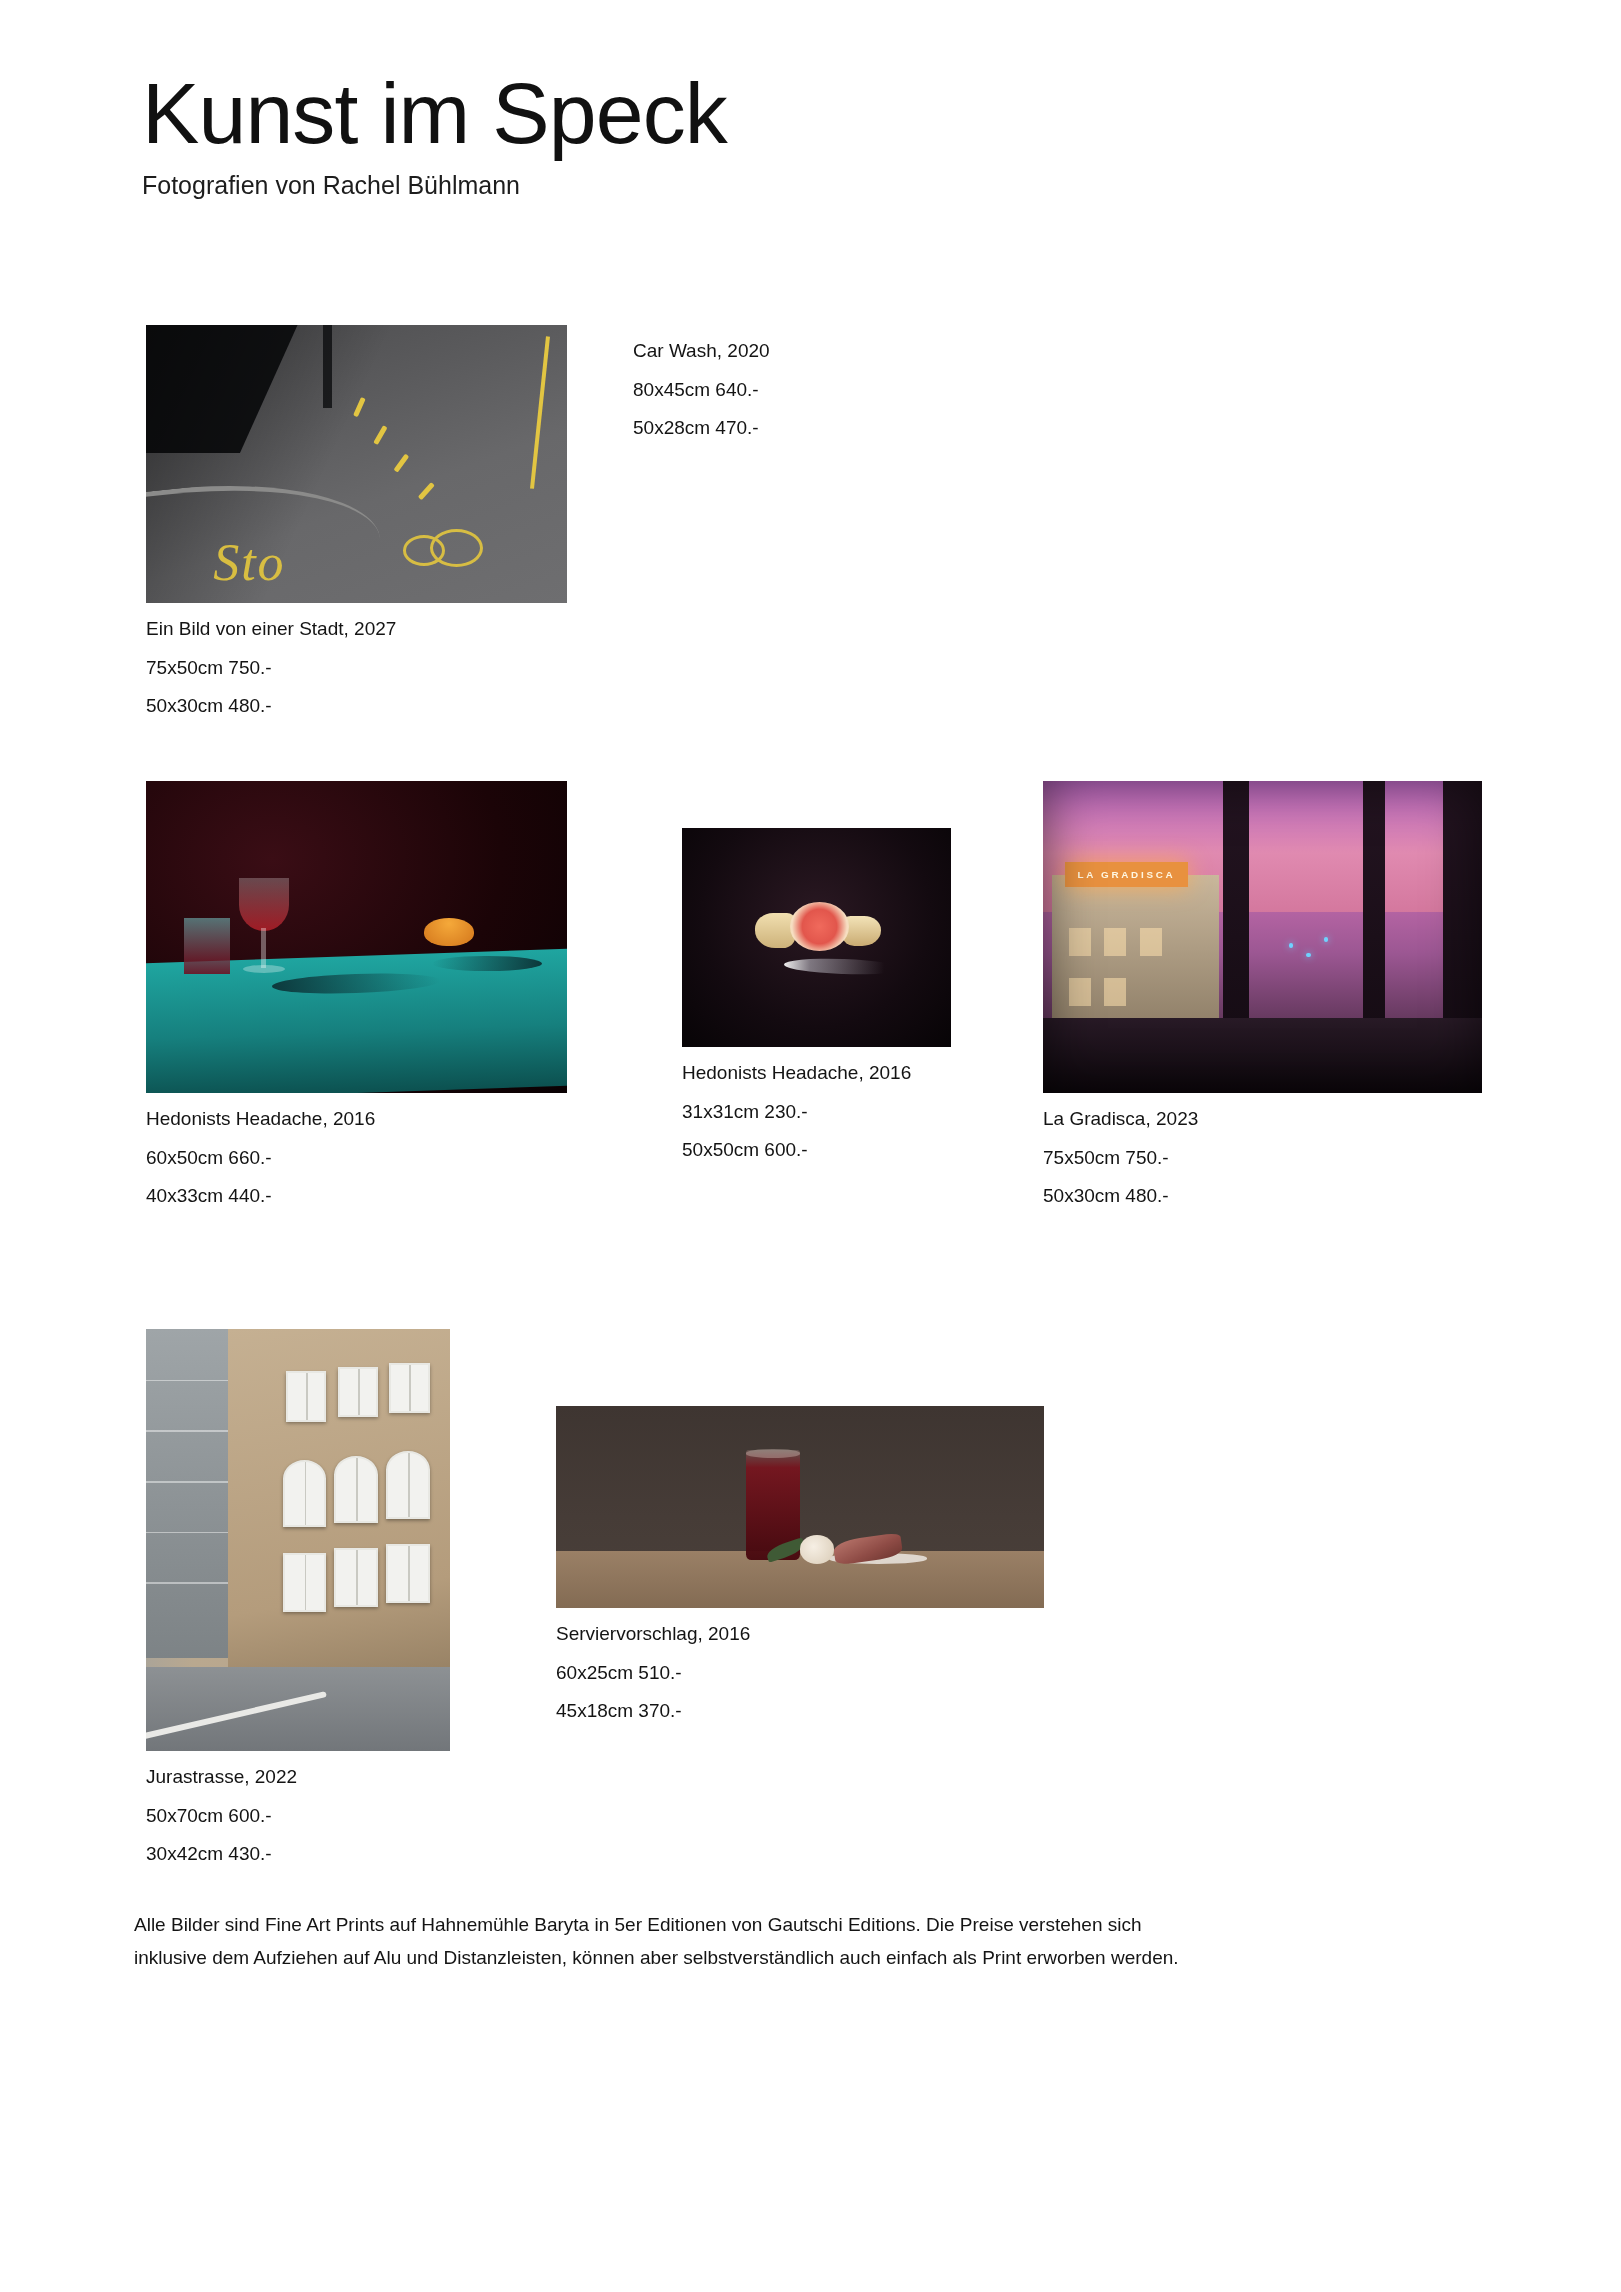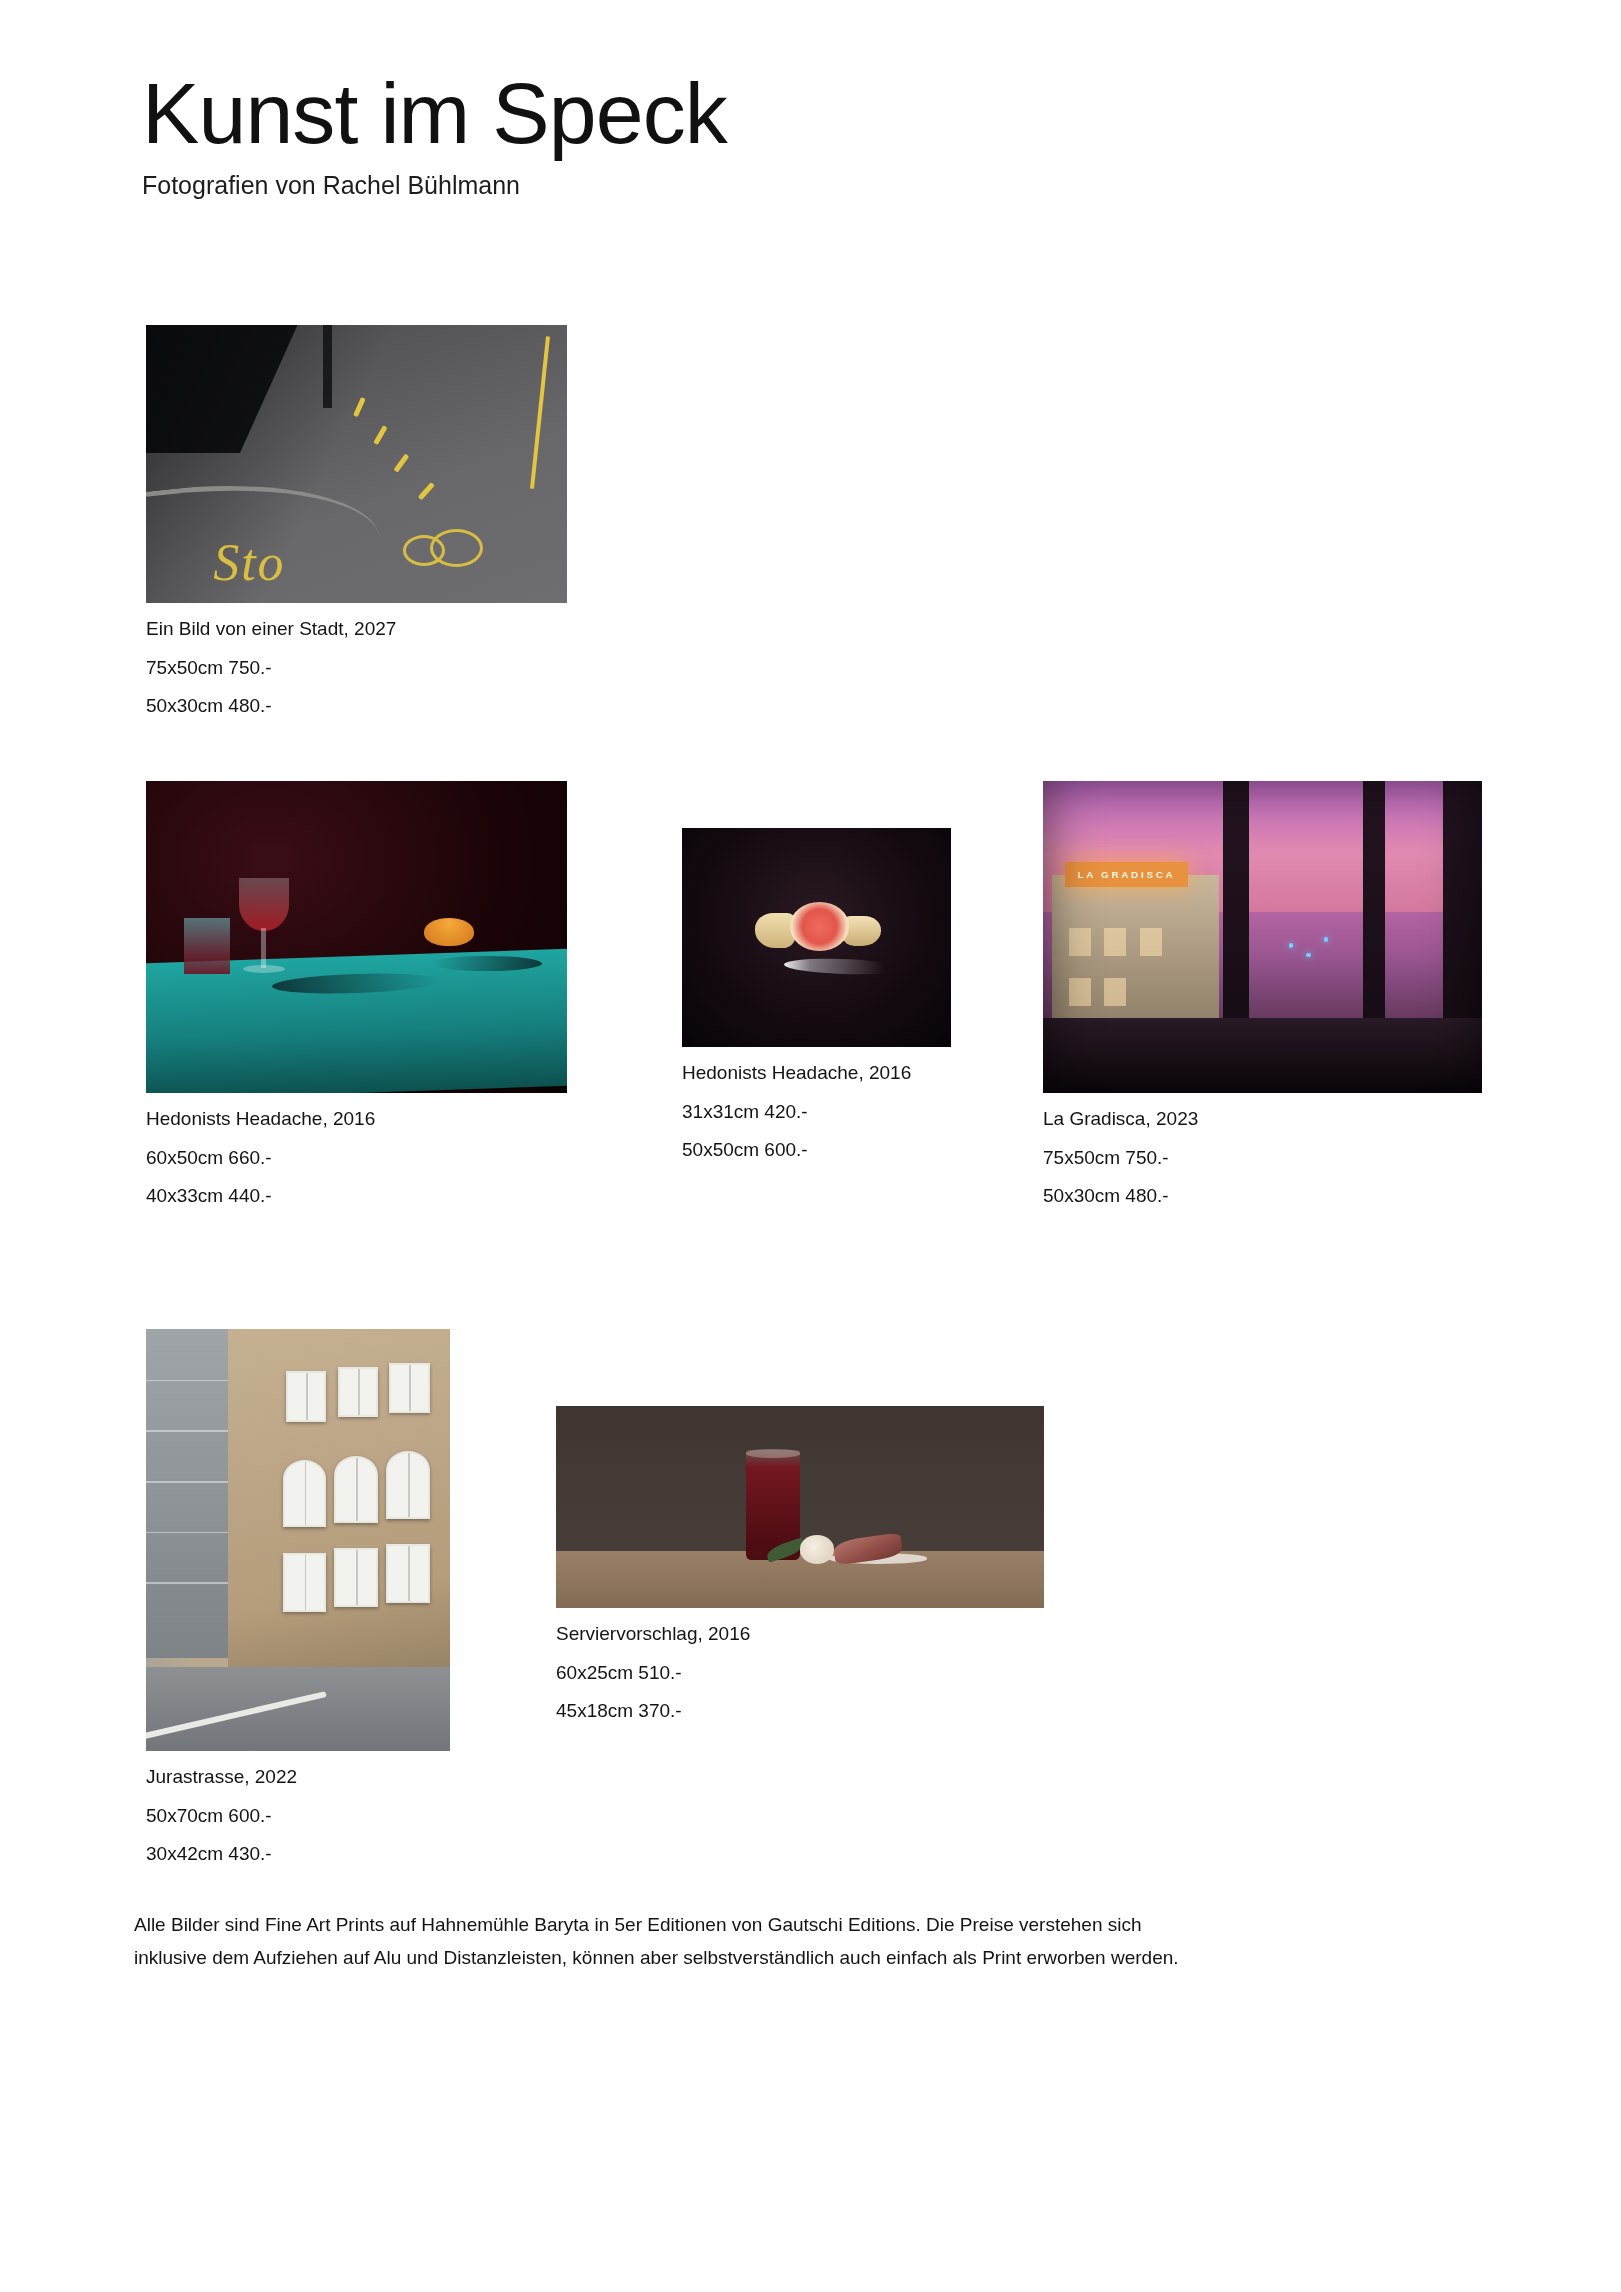--- a/index.html
+++ b/index.html
@@ -414,20 +414,25 @@
       <div class="scrawl">Sto</div>
     </div>
     <div class="caption">
       <div class="cap-line">Ein Bild von einer Stadt, 2027</div>
       <div class="cap-line">75x50cm 750.-</div>
       <div class="cap-line">50x30cm 480.-</div>
     </div>
   </div>
 
   <div class="work" style="left:633px; top:325px; width:466px;">
+    <div class="caption">
+      <div class="cap-line">Car Wash, 2020</div>
+      <div class="cap-line">80x45cm 640.-</div>
+      <div class="cap-line">50x28cm 470.-</div>
+    </div>
   </div>
 
   <div class="work" style="left:146px; top:781px; width:421px;">
     <div class="photo art-hedo" style="width:421px;height:312px;">
       <div class="tablecloth"></div>
       <div class="tumbler"></div>
       <div class="glassbowl"></div>
       <div class="stem"></div>
       <div class="foot"></div>
       <div class="orange"></div>
@@ -443,21 +448,21 @@
 
   <div class="work" style="left:682px; top:828px; width:269px;">
     <div class="photo art-grape" style="width:269px;height:219px;">
       <div class="gf2"></div>
       <div class="gf3"></div>
       <div class="gf"></div>
       <div class="beam"></div>
     </div>
     <div class="caption">
       <div class="cap-line">Hedonists Headache, 2016</div>
-      <div class="cap-line">31x31cm 420.-</div>
+      <div class="cap-line">31x31cm 230.-</div>
       <div class="cap-line">50x50cm 600.-</div>
     </div>
   </div>
 
   <div class="work" style="left:1043px; top:781px; width:439px;">
     <div class="photo art-grad" style="width:439px;height:312px;">
       <div class="sky2"></div>
       <div class="bldg-l"></div>
       <div class="neon">
         <span>LA GRADISCA</span>

